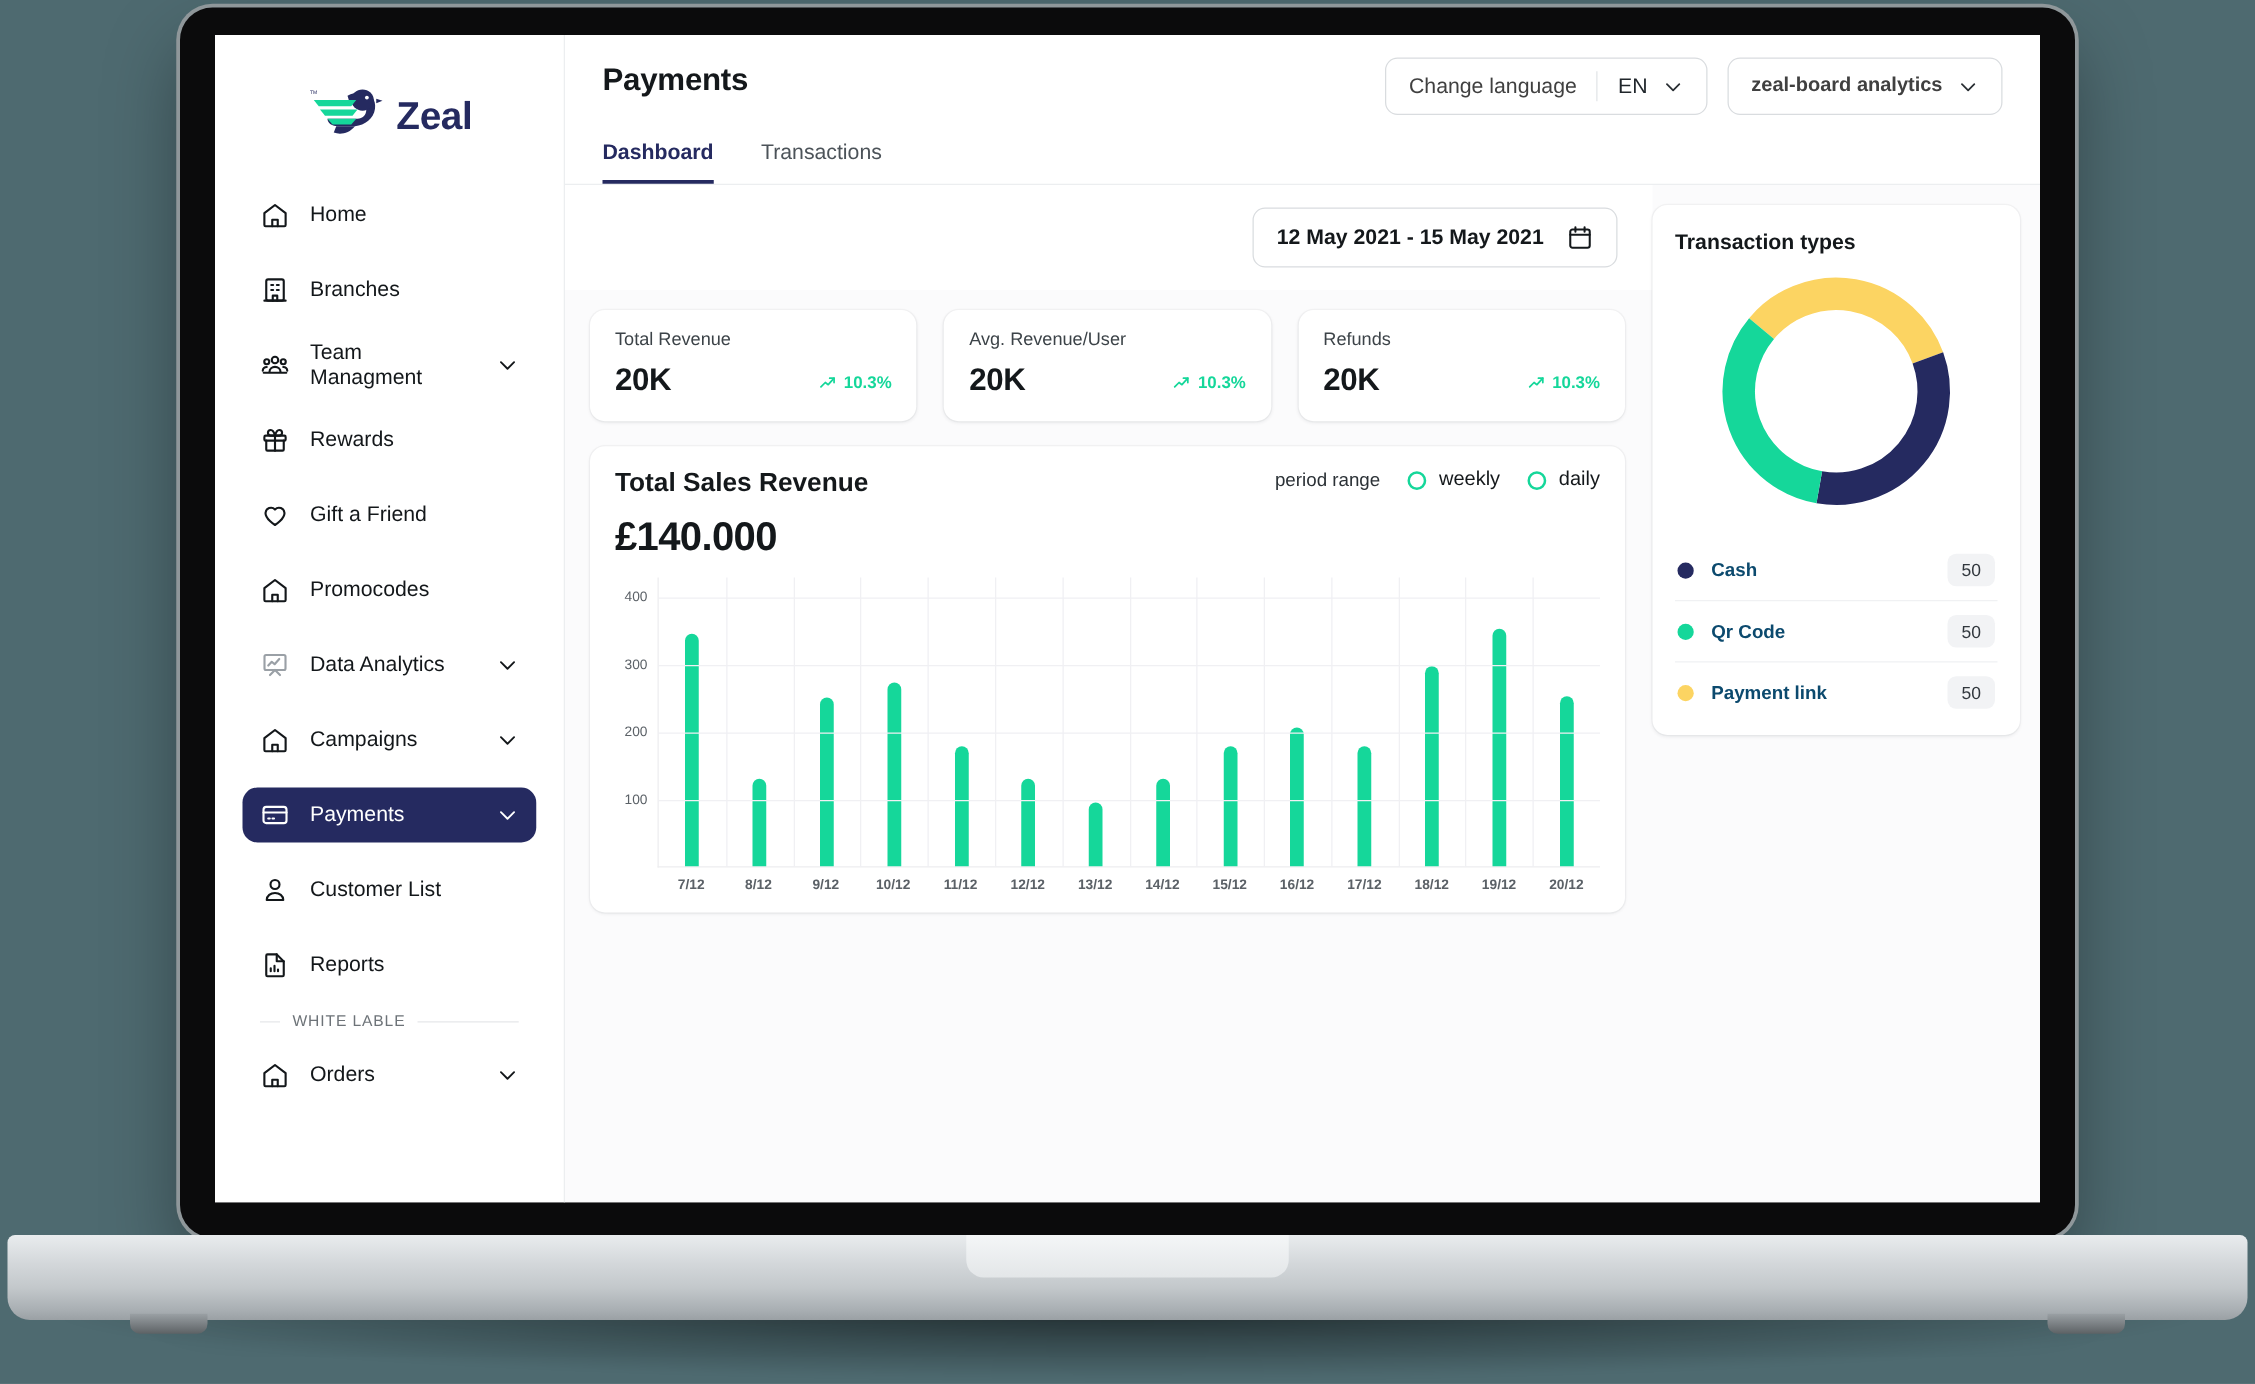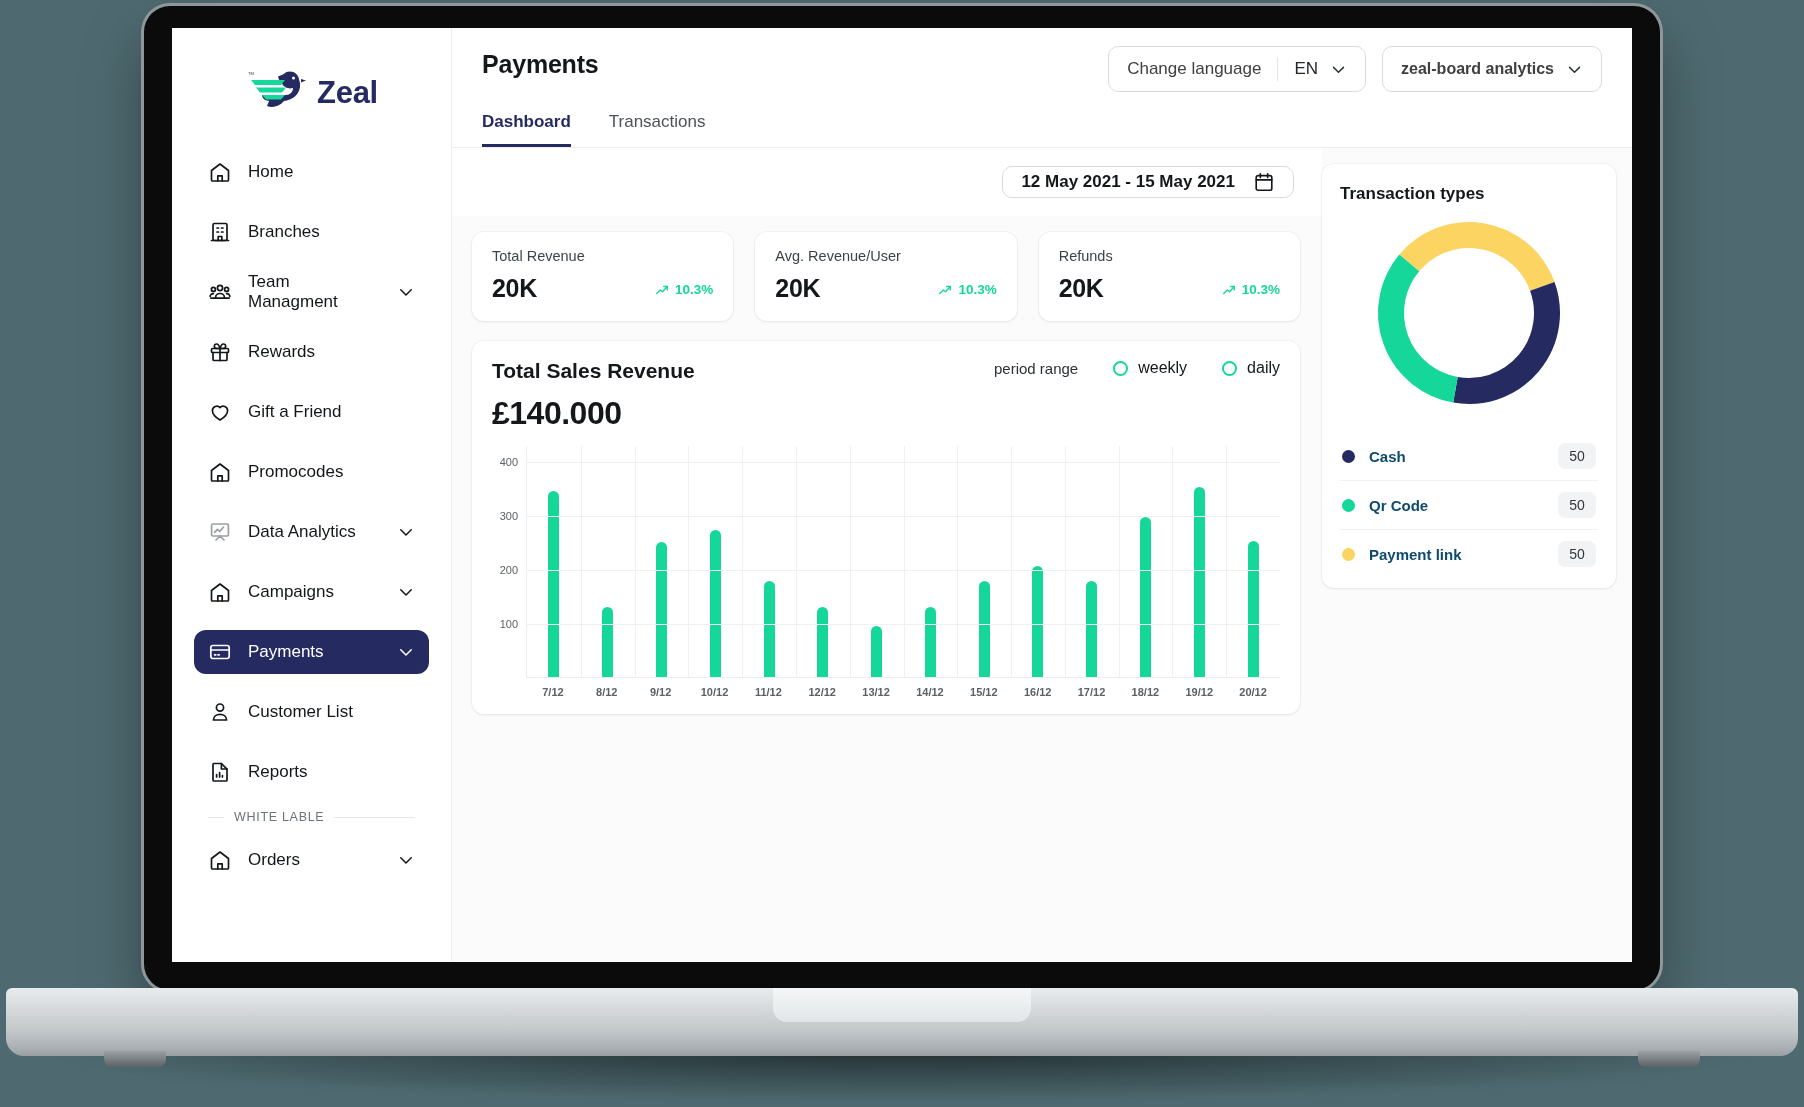--- a/index.html
+++ b/index.html
@@ -116,21 +116,21 @@
   .tab.active { color: #252a60; font-weight: 700; border-bottom-color: #252a60; }
 
   .content { flex: 1; display: flex; gap: 0; padding: 0; min-height: 0; }
   .col-left { flex: 1; padding: 0 18px 0 14px; min-width: 0; }
   .col-right { width: 310px; flex: 0 0 310px; padding: 0 16px 0 0; }
 
   .daterow { display: flex; justify-content: flex-end; padding: 18px 10px 18px 0; background: #fff; margin: 0 -18px 0 -14px; padding-right: 28px;}
   .datepicker {
     display: flex; align-items: center; gap: 18px;
     border: 1px solid #d9dcdf; border-radius: 10px;
-    height: 32px; padding: 0 18px; background: #fff; cursor: pointer;
+    height: 48px; padding: 0 18px; background: #fff; cursor: pointer;
   }
   .datepicker .dtxt { font-size: 17px; font-weight: 700; color: #14181b; }
   .datepicker .cal { width: 22px; height: 22px; color: #14181b; }
 
   .cards { display: flex; gap: 22px; padding: 16px 4px 0 6px; }
   .card {
     flex: 1; background: #fff; border-radius: 12px;
     box-shadow: 0 1px 3px rgba(16,24,40,.07), 0 0 0 1px rgba(16,24,40,.03);
     padding: 16px 20px 18px 20px;
   }
@@ -141,21 +141,21 @@
   .card .ctrend .tico { width: 14px; height: 14px; color: #15d79a; }
   .card .ctrend .tval { font-size: 13.5px; font-weight: 700; color: #15d79a; }
 
   .chartcard {
     margin: 20px 4px 0 6px; background: #fff; border-radius: 12px;
     box-shadow: 0 1px 3px rgba(16,24,40,.07), 0 0 0 1px rgba(16,24,40,.03);
     padding: 18px 20px 16px 20px;
   }
   .chart-head { display: flex; align-items: flex-start; }
   .chart-title { font-size: 21px; font-weight: 700; color: #14181b; }
-  .period { margin-left: auto; display: flex; align-items: center; gap: 35px; }
+  .period { margin-left: auto; display: flex; align-items: center; gap: 22px; }
   .period .plabel { font-size: 15px; color: #2b3136; }
   .radio { display: flex; align-items: center; gap: 10px; cursor: pointer; }
   .radio .dot { width: 15px; height: 15px; border-radius: 50%; border: 2.4px solid #15d79a; }
   .radio .rlabel { font-size: 16px; color: #14181b; font-weight: 500; }
   .chart-total { font-size: 32px; font-weight: 700; color: #14181b; margin-top: 12px; letter-spacing: -.5px; }
 
   .plot { position: relative; margin-top: 14px; height: 232px; display: flex; }
   .yaxis { width: 34px; position: relative; flex: 0 0 34px; }
   .yaxis .ytick {
     position: absolute; right: 8px; transform: translateY(-50%);

